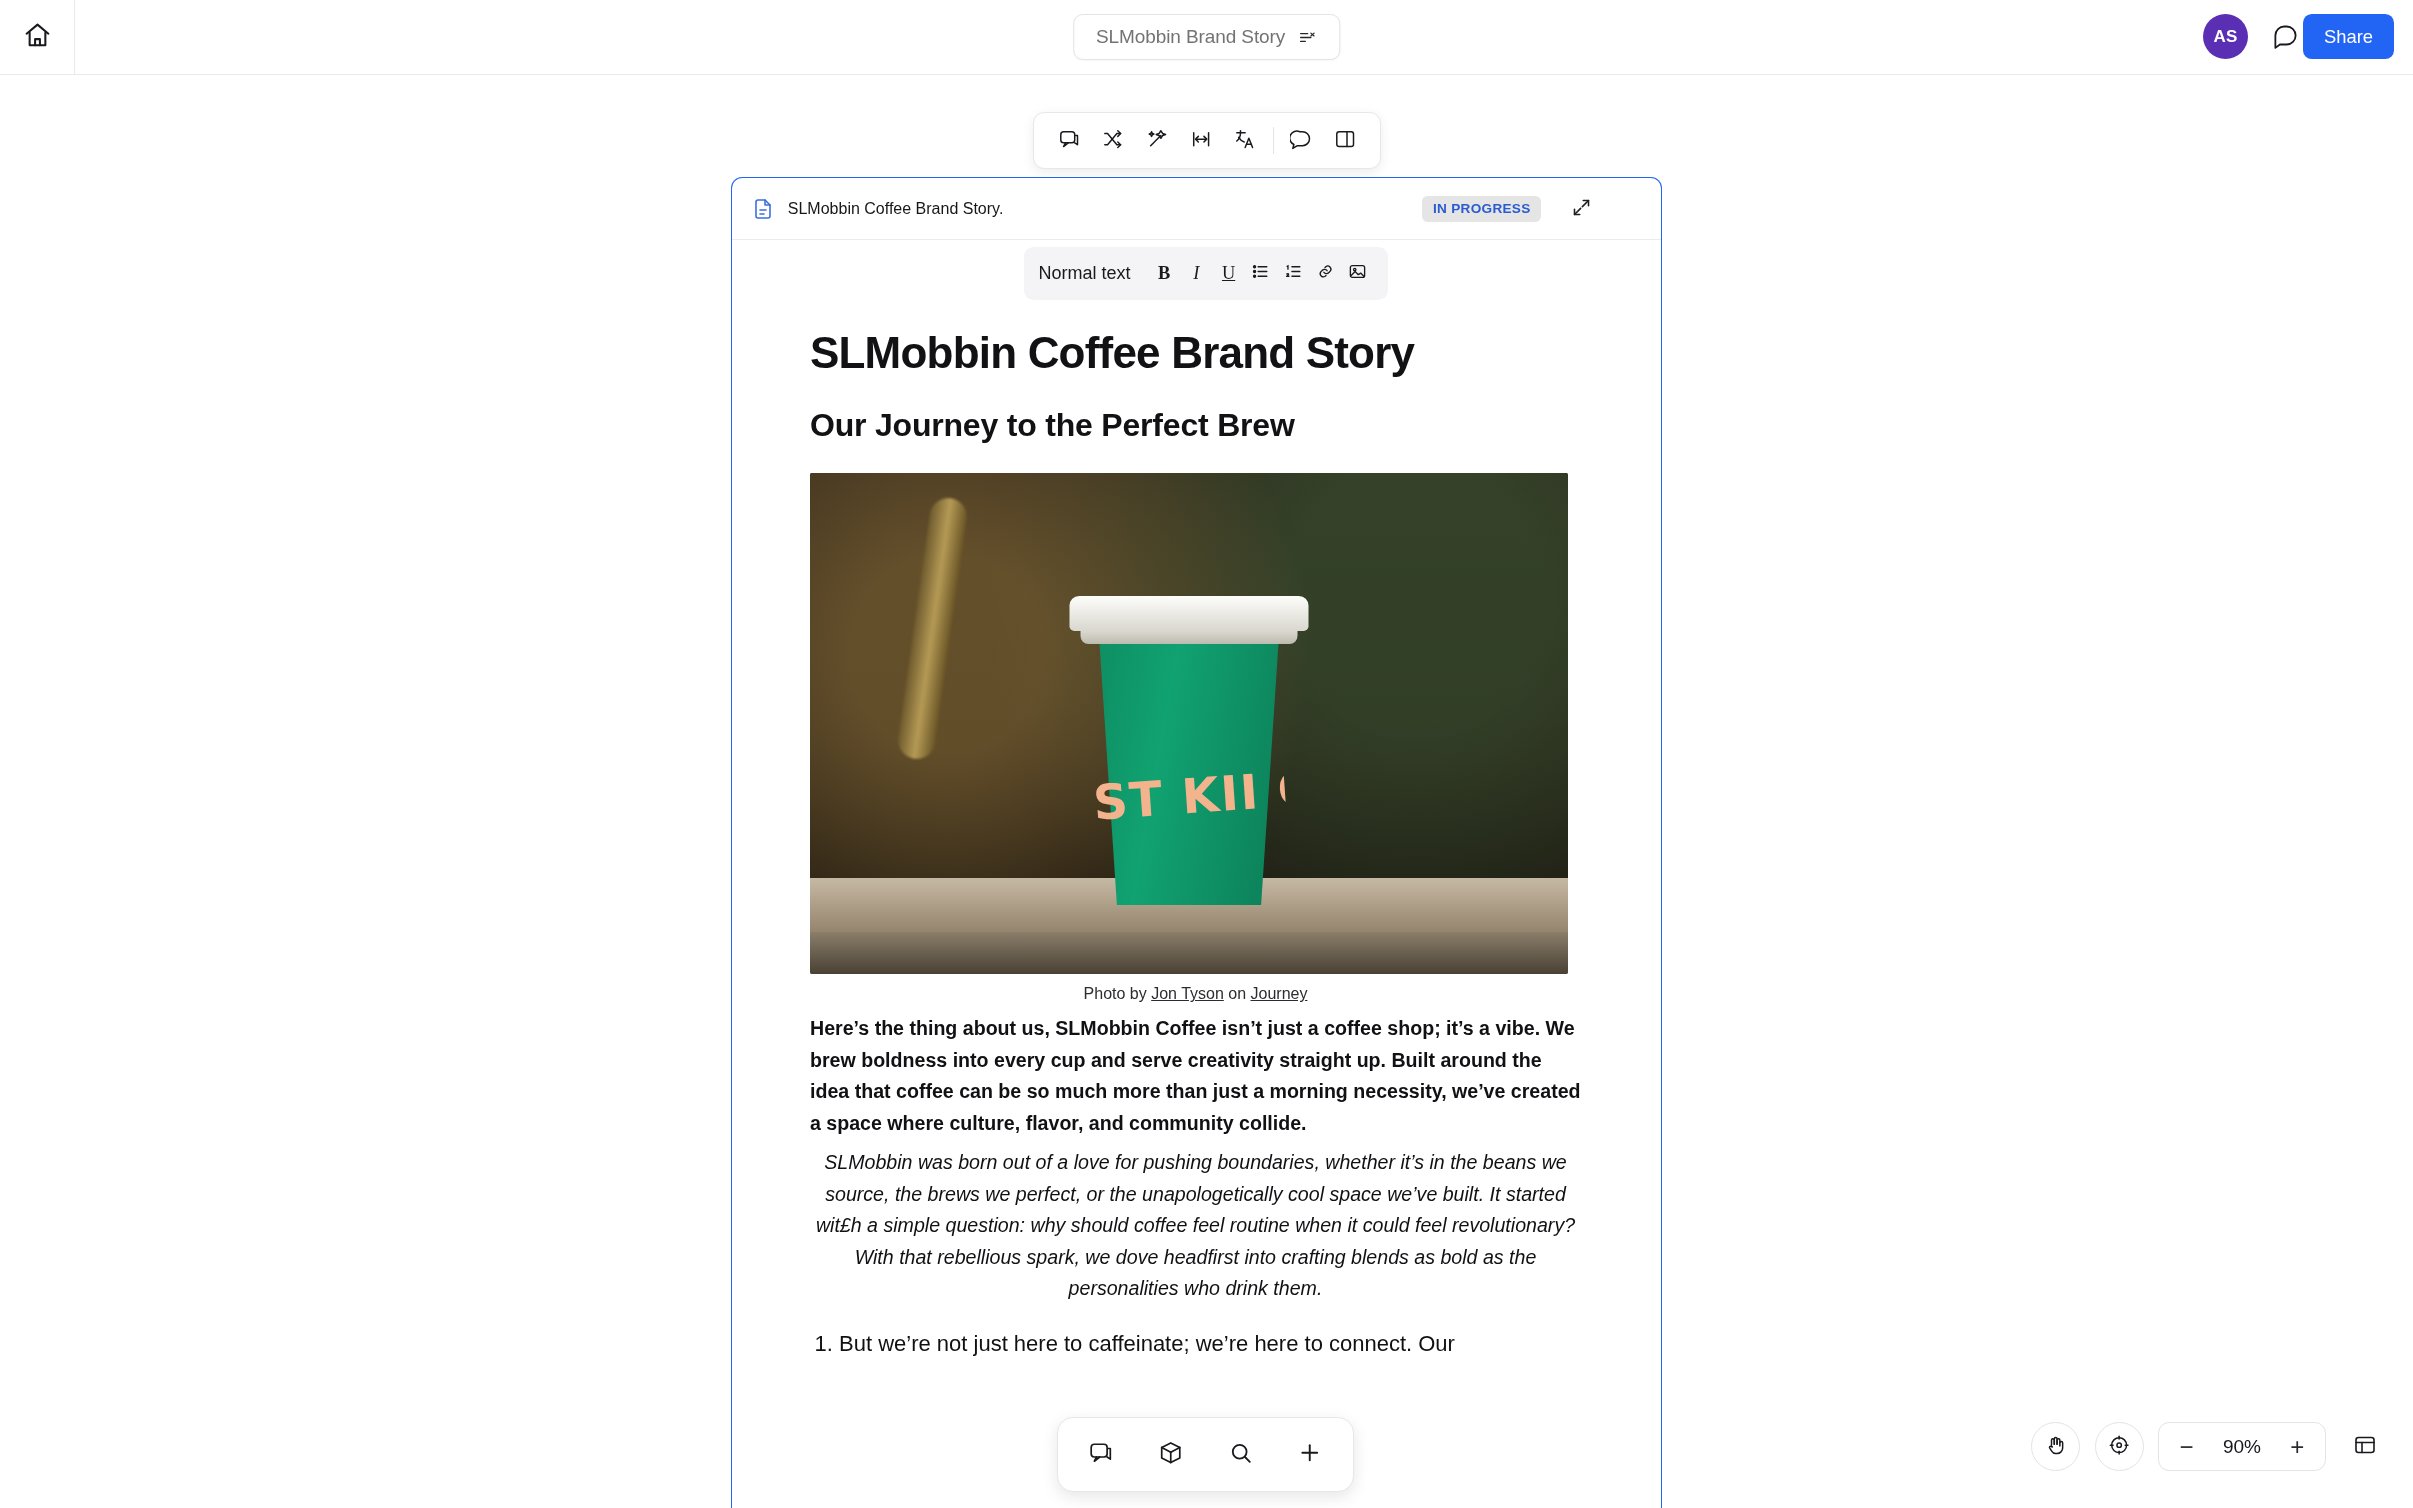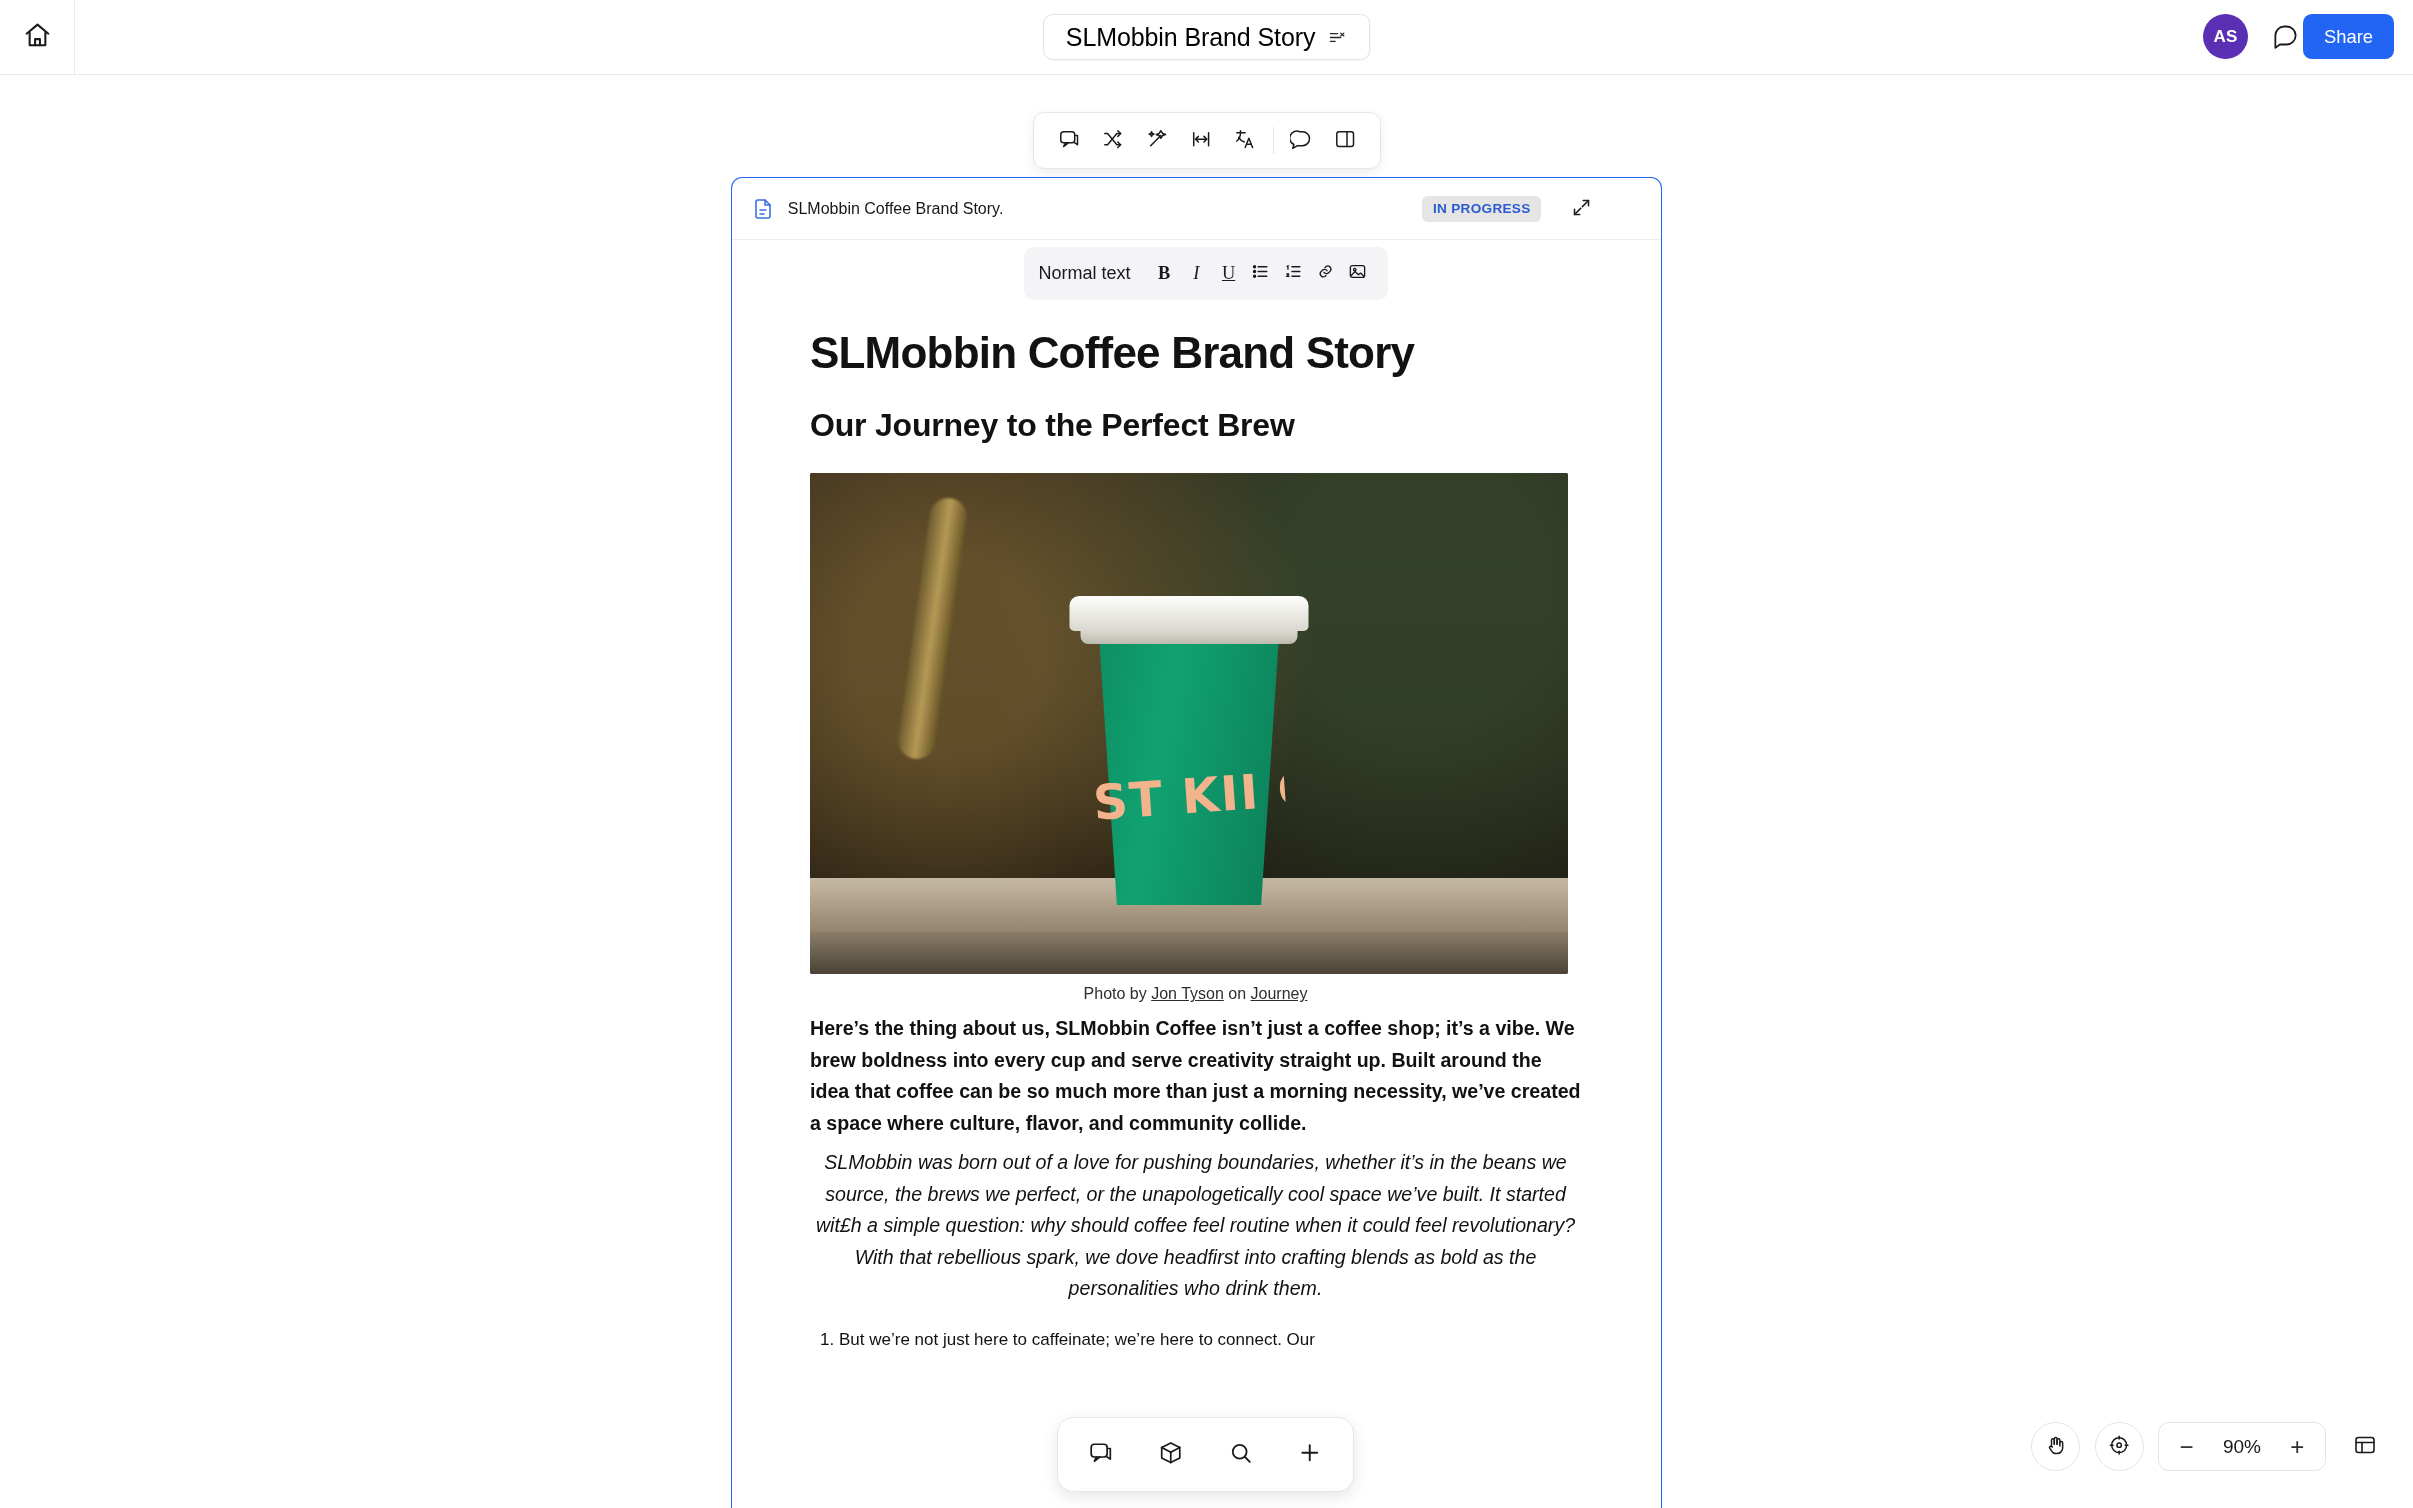--- a/index.html
+++ b/index.html
@@ -38,21 +38,21 @@
     height: 46px;
     padding: 0 22.3px;
     border: 0.8px solid #e4e4e8;
     border-radius: 9.6px;
     background: #ffffff;
     display: flex; align-items: center; gap: 12.8px;
     cursor: pointer;
     box-shadow: 0 0.8px 1.6px rgba(0,0,0,0.03);
   }
   .doc-title-pill .t {
-    font-size: 25px; color: #000000; font-weight: 500; letter-spacing: -0.1px;
+    font-size: 19px; color: #737373; font-weight: 500; letter-spacing: -0.1px;
     white-space: nowrap;
   }
   .doc-title-pill .edit-ico { width: 19px; height: 19px; display:block; }
 
   .avatar {
     position: absolute; right: 165px; top: 14.4px;
     width: 45px; height: 45px; border-radius: 50%;
     background: #5b2fb3; color: #fff;
     display: flex; align-items: center; justify-content: center;
     font-size: 17px; font-weight: 600; letter-spacing: 0.2px;
@@ -182,21 +182,21 @@
     font-size: 19.6px; line-height: 1.61; font-weight: 700; color: #111114;
     margin: 0 0 8px 0;
   }
   p.ital {
     font-size: 19.6px; line-height: 1.61; font-style: italic; color: #111114;
     margin: 0 0 21px 0;
     text-align: center;
   }
   ol.doc-list {
     margin: 0; padding-left: 29px;
-    font-size: 17px; line-height: 1.6; color: #111114;
+    font-size: 22px; line-height: 1.6; color: #111114;
   }
 
   
   .photo-bg {
     position: absolute; inset: 0;
     background:
       radial-gradient(circle at 18% 36%, rgba(150,118,60,0.55) 0 14%, rgba(0,0,0,0) 52%),
       radial-gradient(circle at 80% 24%, rgba(60,86,52,0.6) 0 18%, rgba(0,0,0,0) 60%),
       linear-gradient(#2a2218 0%, #231c13 55%, #120f0a 100%);
   }

